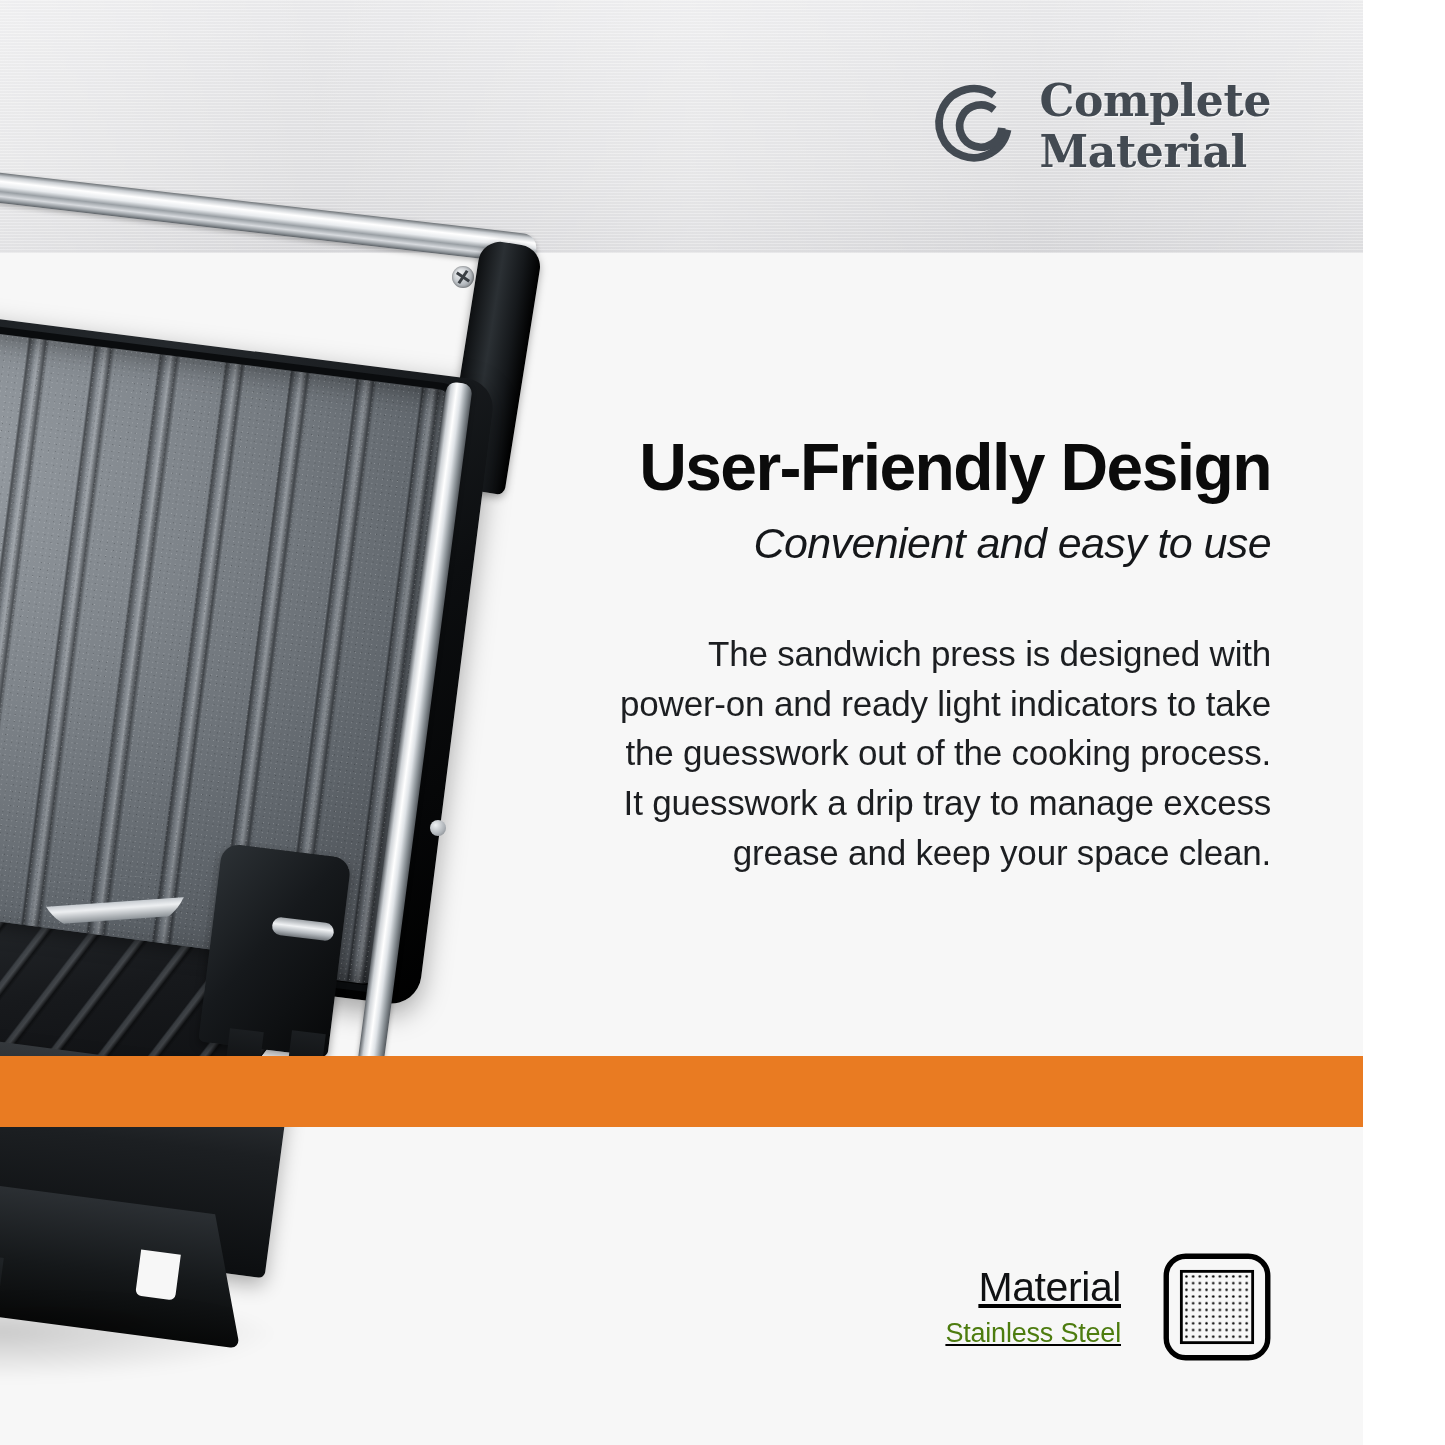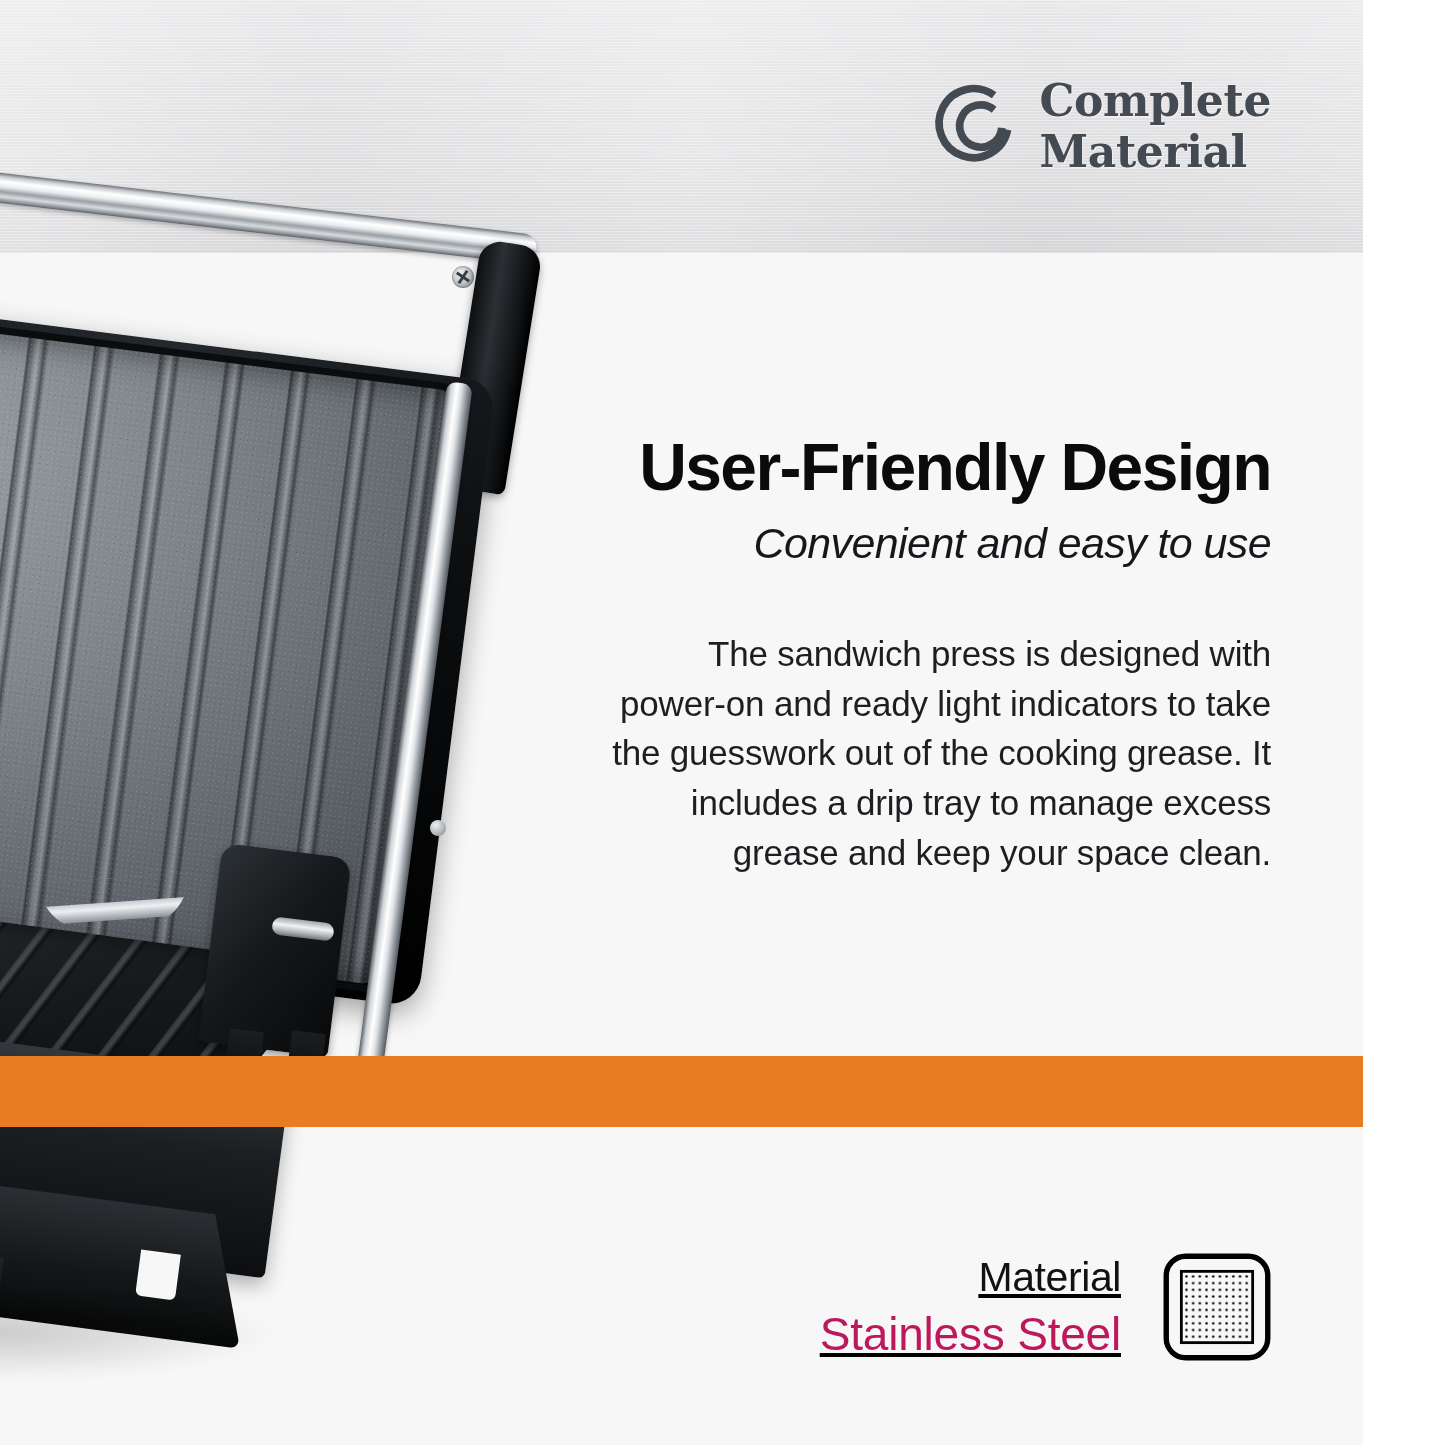--- a/index.html
+++ b/index.html
@@ -345,23 +345,23 @@
   .spec-title {
     font-family: "Liberation Sans", sans-serif;
     font-size: 41px;
     line-height: 1.1;
     color: #101113;
     letter-spacing: -0.4px;
   }
   .spec-value {
     margin-top: 9px;
     font-family: "Liberation Sans", sans-serif;
-    font-size: 46px;
+    font-size: 27px;
     line-height: 1.1;
-    color: #be185d;
+    color: #4d7c0f;
     letter-spacing: -0.2px;
   }
   .spec-icon { width: 108px; height: 108px; flex: 0 0 auto; }
 </style>
 </head>
 <body>
 
 <div id="canvas" style="background: rgb(247, 247, 247);">
 
   <div class="steel-band">
@@ -399,21 +399,21 @@
     <div class="prod-layer base-body"></div>
     <div class="prod-layer base-skirt"></div>
     <div class="prod-layer base-foot"></div>
     <div class="prod-layer base-notch"></div>
     <div class="prod-layer base-shadow"></div>
   </div>
 
   <div class="text-col">
     <h1 class="headline">User-Friendly Design</h1>
     <div class="subhead">Convenient and easy to use</div>
-    <p class="bodycopy">The sandwich press is designed with power-on and ready light indicators to take the guesswork out of the cooking grease. It includes a drip tray to manage excess grease and keep your space clean.</p>
+    <p class="bodycopy">The sandwich press is designed with power-on and ready light indicators to take the guesswork out of the cooking process. It guesswork a drip tray to manage excess grease and keep your space clean.</p>
   </div>
 
   <div class="orange-band">
     <div class="orange-band-fill" id="orange-fill" style="background: rgb(233, 123, 34);"></div>
   </div>
 
   <div class="spec-row">
     <div class="spec-text">
       <div class="spec-title">Material</div>
       <div class="spec-value">Stainless Steel</div>

